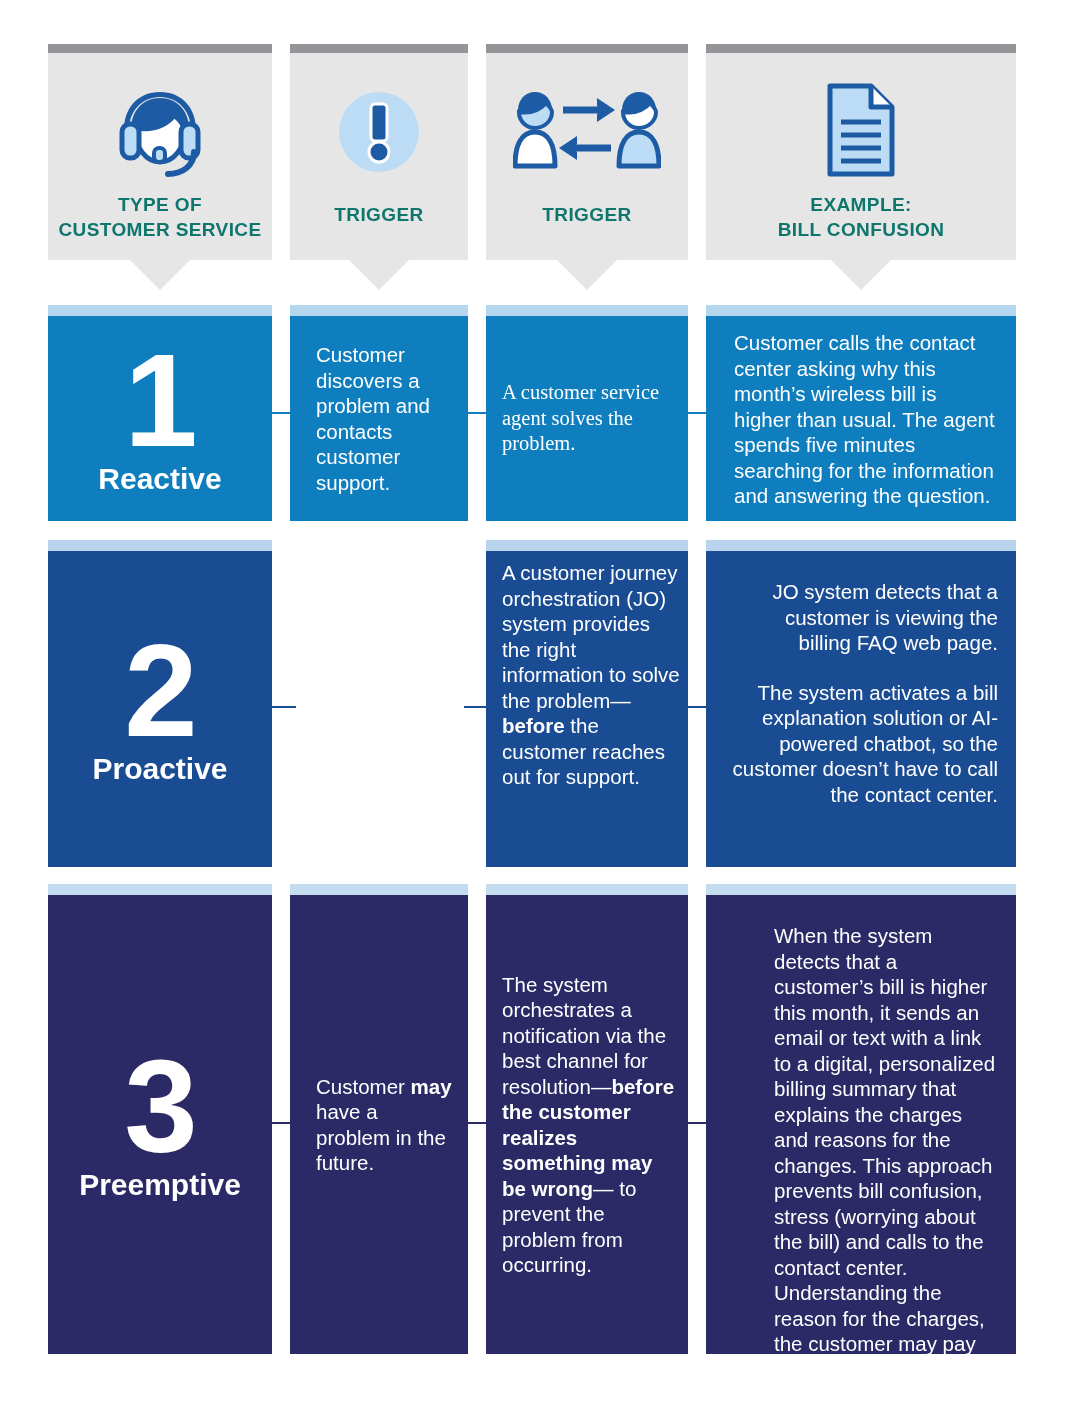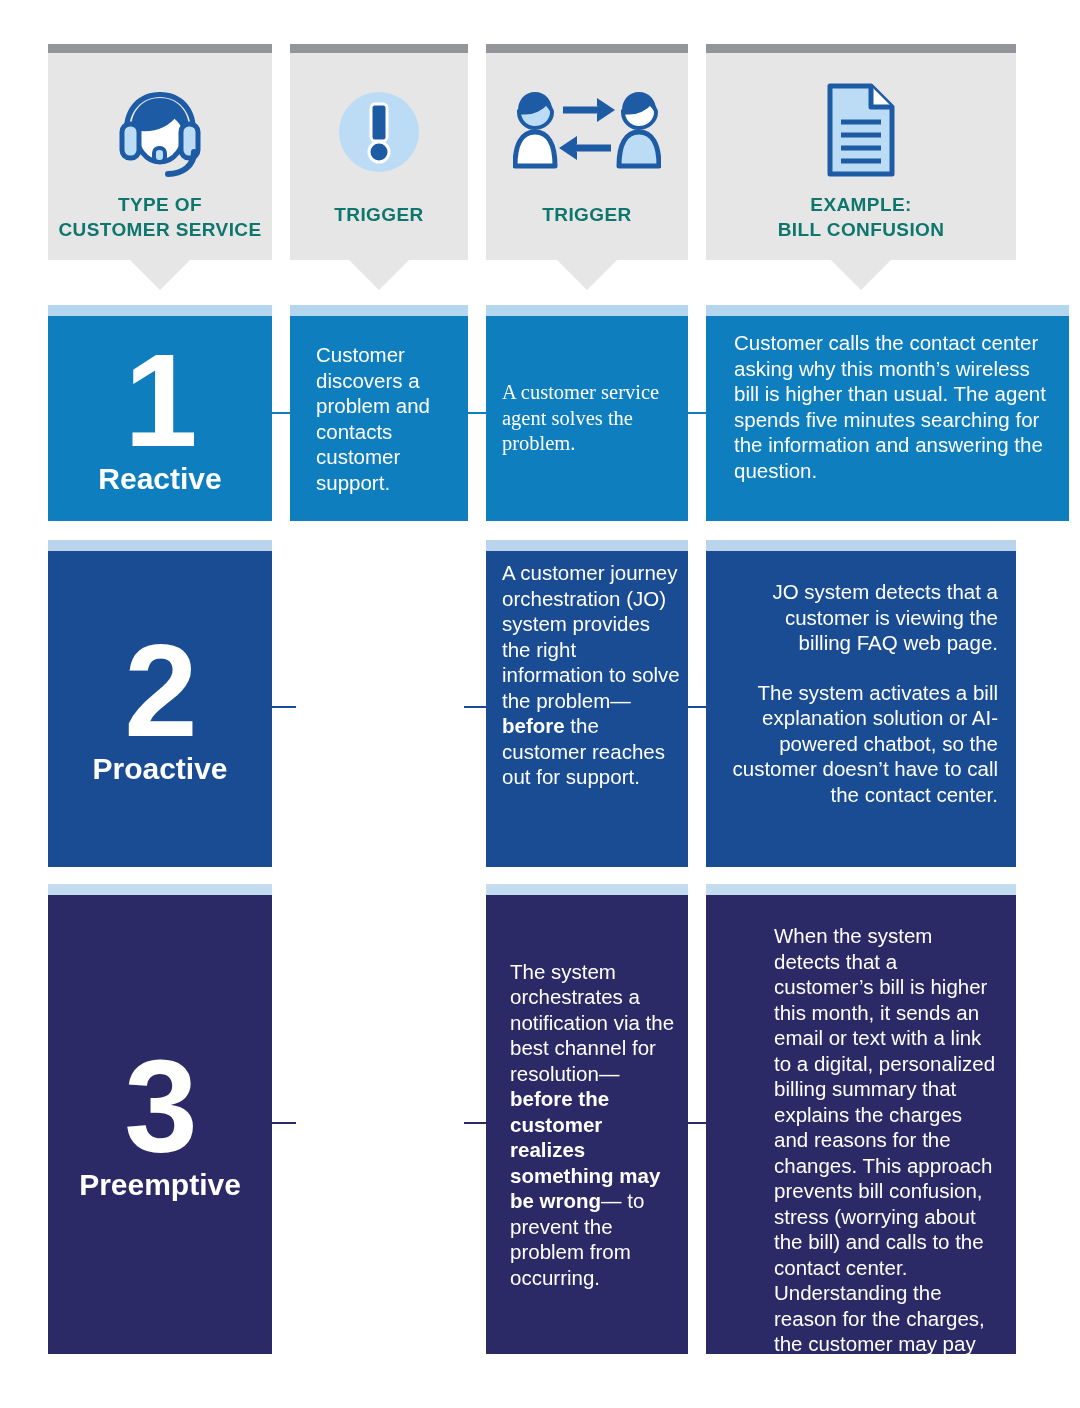--- a/index.html
+++ b/index.html
@@ -187,21 +187,21 @@
     </div>
   </div>
 
   <div class="cell" style="left:486px;top:305px;width:202px;height:216px;background:#0f7ebe;">
     <div class="capbar" style="background:#b4d7ef;"></div>
     <div class="body" style="align-items:center;">
       <div class="cell-text" style="padding:0 14px 0 16px;font-family:Liberation Serif, serif;">A customer service agent solves the problem.</div>
     </div>
   </div>
 
-  <div class="cell" style="left:706px;top:305px;width:363px;height:216px;background:#0f7ebe;">
+  <div class="cell" style="left:706px;top:305px;width:310px;height:216px;background:#0f7ebe;">
     <div class="capbar" style="background:#b4d7ef;"></div>
     <div class="body" style="align-items:flex-start;">
       <div class="cell-text" style="padding:14px 18px 0 28px;">Customer calls the contact center asking why this month’s wireless bill is higher than usual. The agent spends five minutes searching for the information and answering the question.</div>
     </div>
   </div>
 
   <div class="connector" style="left:268px;top:706px;width:28px;background:#194c93;"></div>
   <div class="connector" style="left:464px;top:706px;width:28px;background:#194c93;"></div>
   <div class="connector" style="left:684px;top:706px;width:28px;background:#194c93;"></div>
 
@@ -238,25 +238,33 @@
   <div class="connector" style="left:684px;top:1122px;width:28px;background:#2b2a66;"></div>
 
   <div class="cell numcell" style="left:48px;top:884px;width:224px;height:470px;background:#2b2a66;">
     <div class="capbar" style="background:#c4dcf0;"></div>
     <div class="body">
       <div class="bignum">3</div>
       <div class="numlabel">Preemptive</div>
     </div>
   </div>
 
+  <div class="cell" style="left:290px;top:884px;width:178px;height:470px;background:#2b2a66;">
+    <div class="capbar" style="background:#c4dcf0;"></div>
+    <div class="body" style="align-items:center;">
+      <div class="cell-text" style="padding:0 14px 0 26px;">
+        <span>Customer </span><b>may</b><span> have a problem in the future.</span>
+      </div>
+    </div>
+  </div>
 
   <div class="cell" style="left:486px;top:884px;width:202px;height:470px;background:#2b2a66;">
     <div class="capbar" style="background:#c4dcf0;"></div>
     <div class="body" style="align-items:center;">
-      <div class="cell-text" style="padding:0 8px 0 24px;">
+      <div class="cell-text" style="padding:0 8px 0 16px;">
         <span>The system orchestrates a notification via the best channel for resolution—</span><b>before the customer realizes something may be wrong</b><span>— to prevent the problem from occurring.</span>
       </div>
     </div>
   </div>
 
   <div class="cell" style="left:706px;top:884px;width:310px;height:470px;background:#2b2a66;">
     <div class="capbar" style="background:#c4dcf0;"></div>
     <div class="body" style="align-items:flex-start;padding-left:44px;">
       <div class="cell-text" style="padding:28px 16px 0 24px;">When the system detects that a customer’s bill is higher this month, it sends an email or text with a link to a digital, personalized billing summary that explains the charges and reasons for the changes. This approach prevents bill confusion, stress (worrying about the bill) and calls to the contact center. Understanding the reason for the charges, the customer may pay right away by clicking on a link to the payment portal.</div>
     </div>

